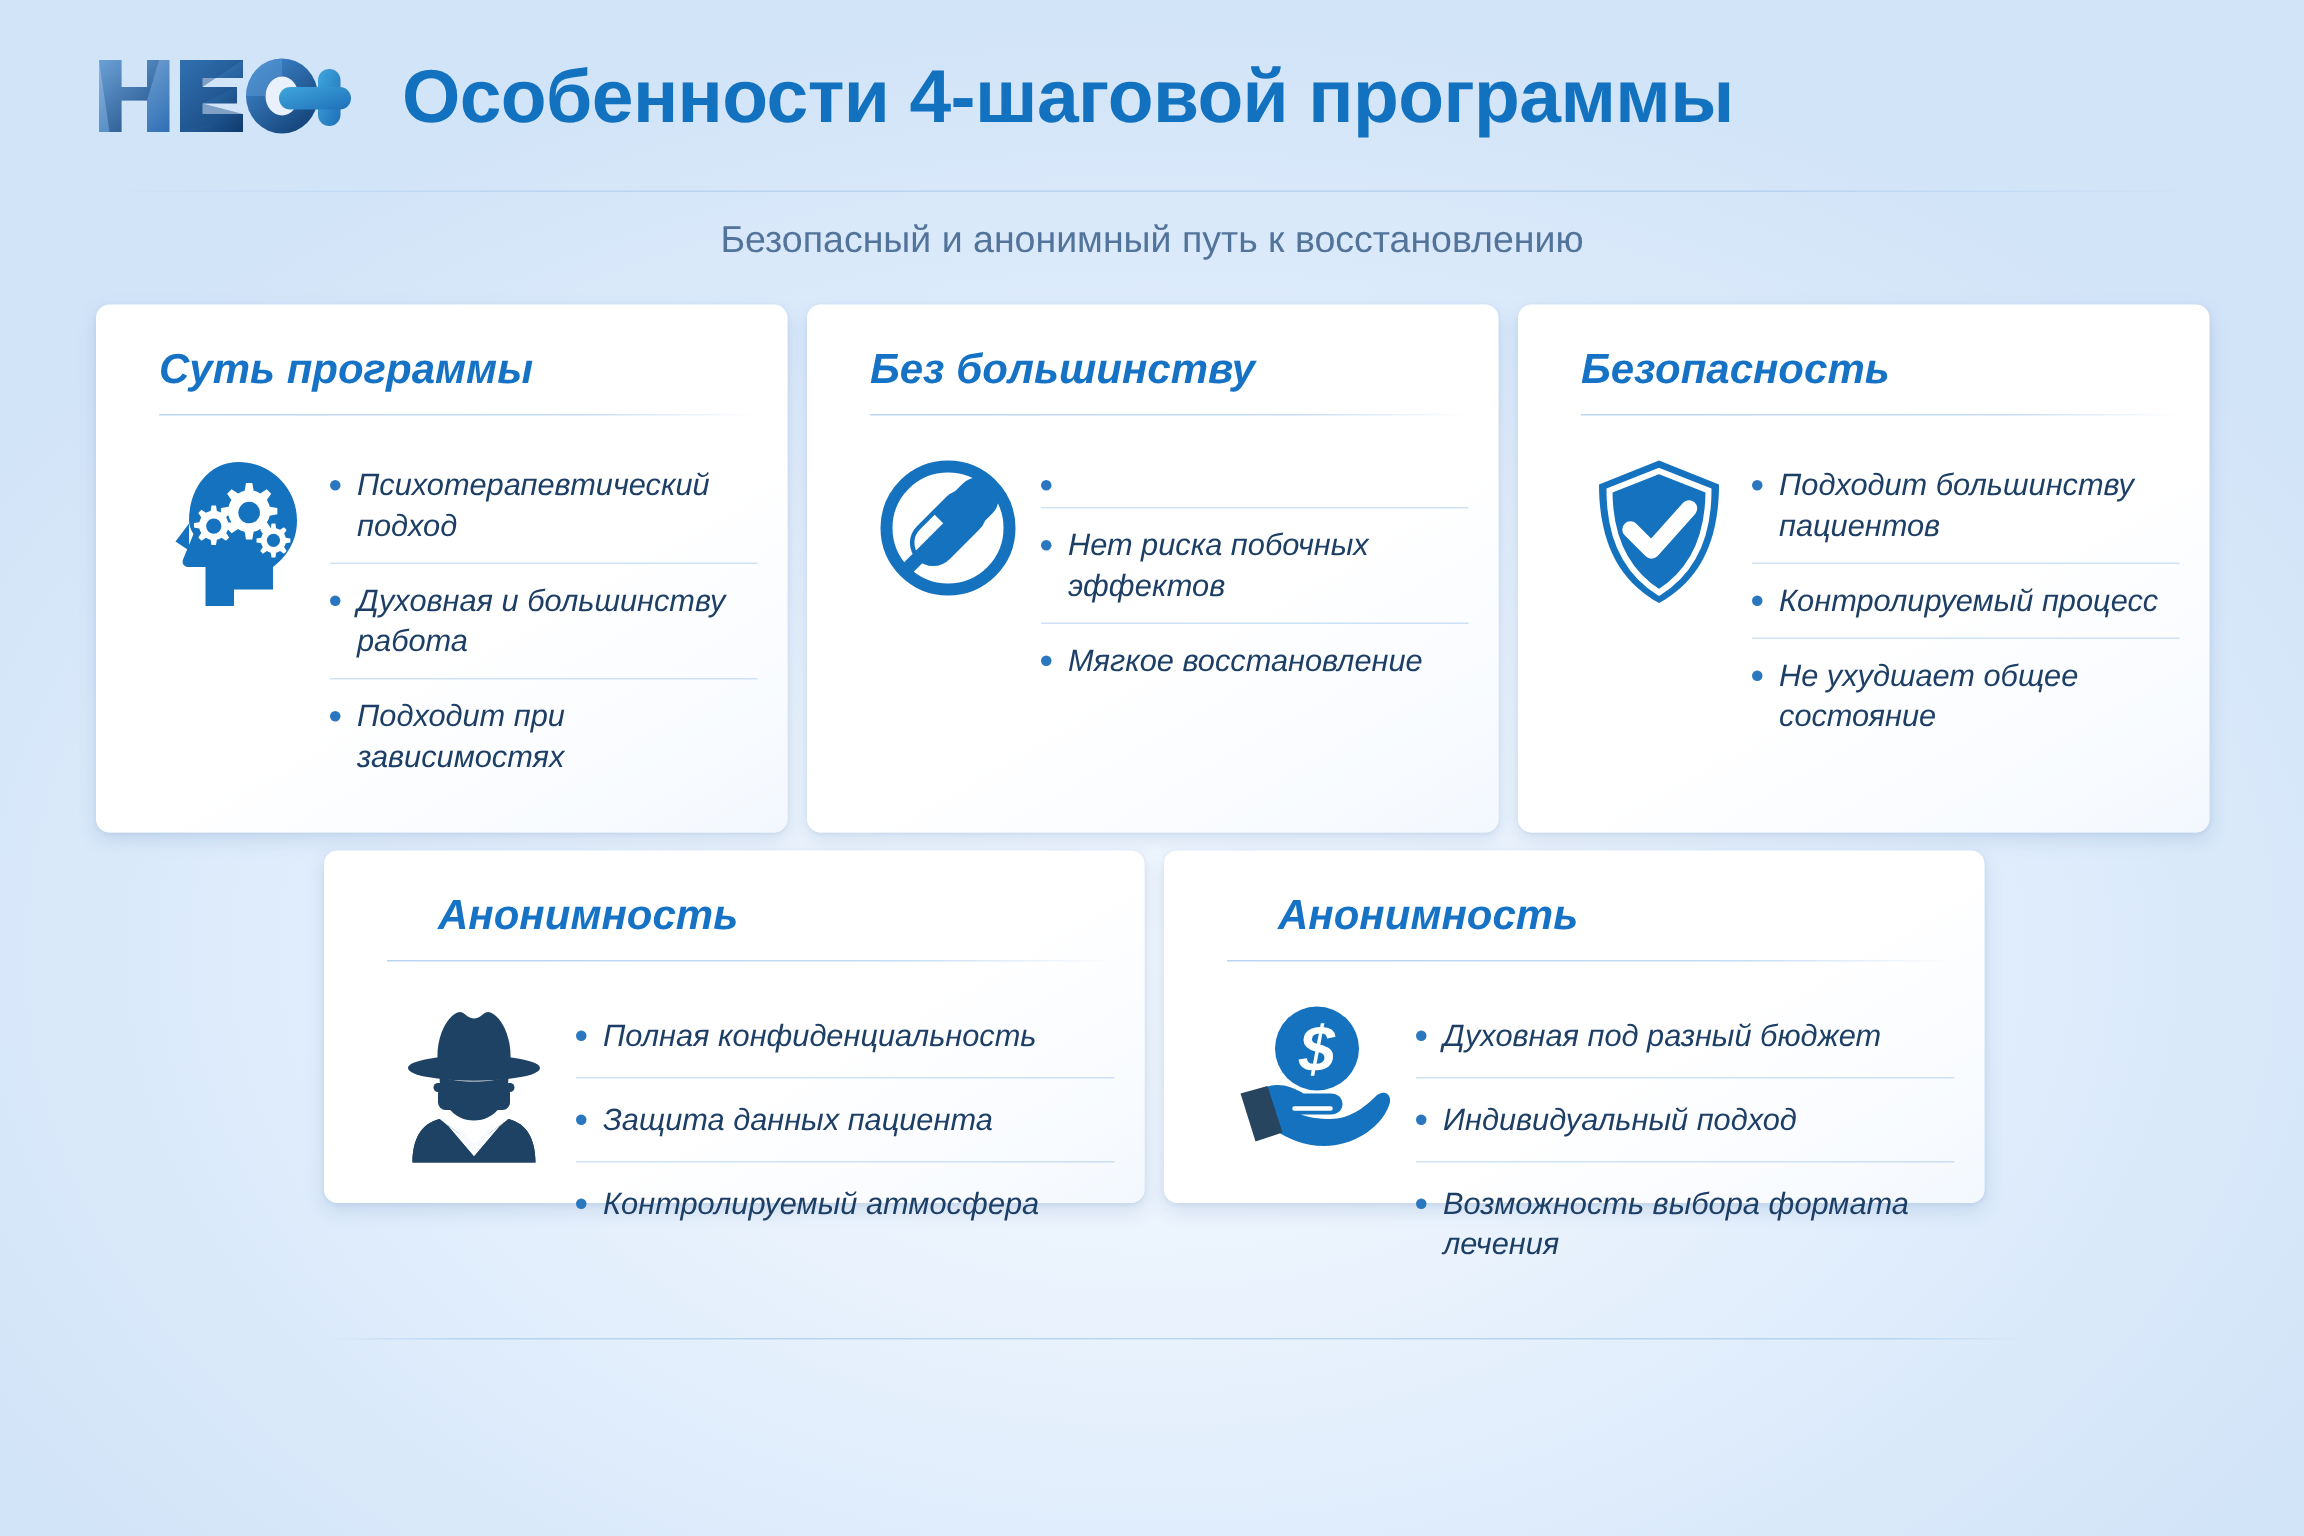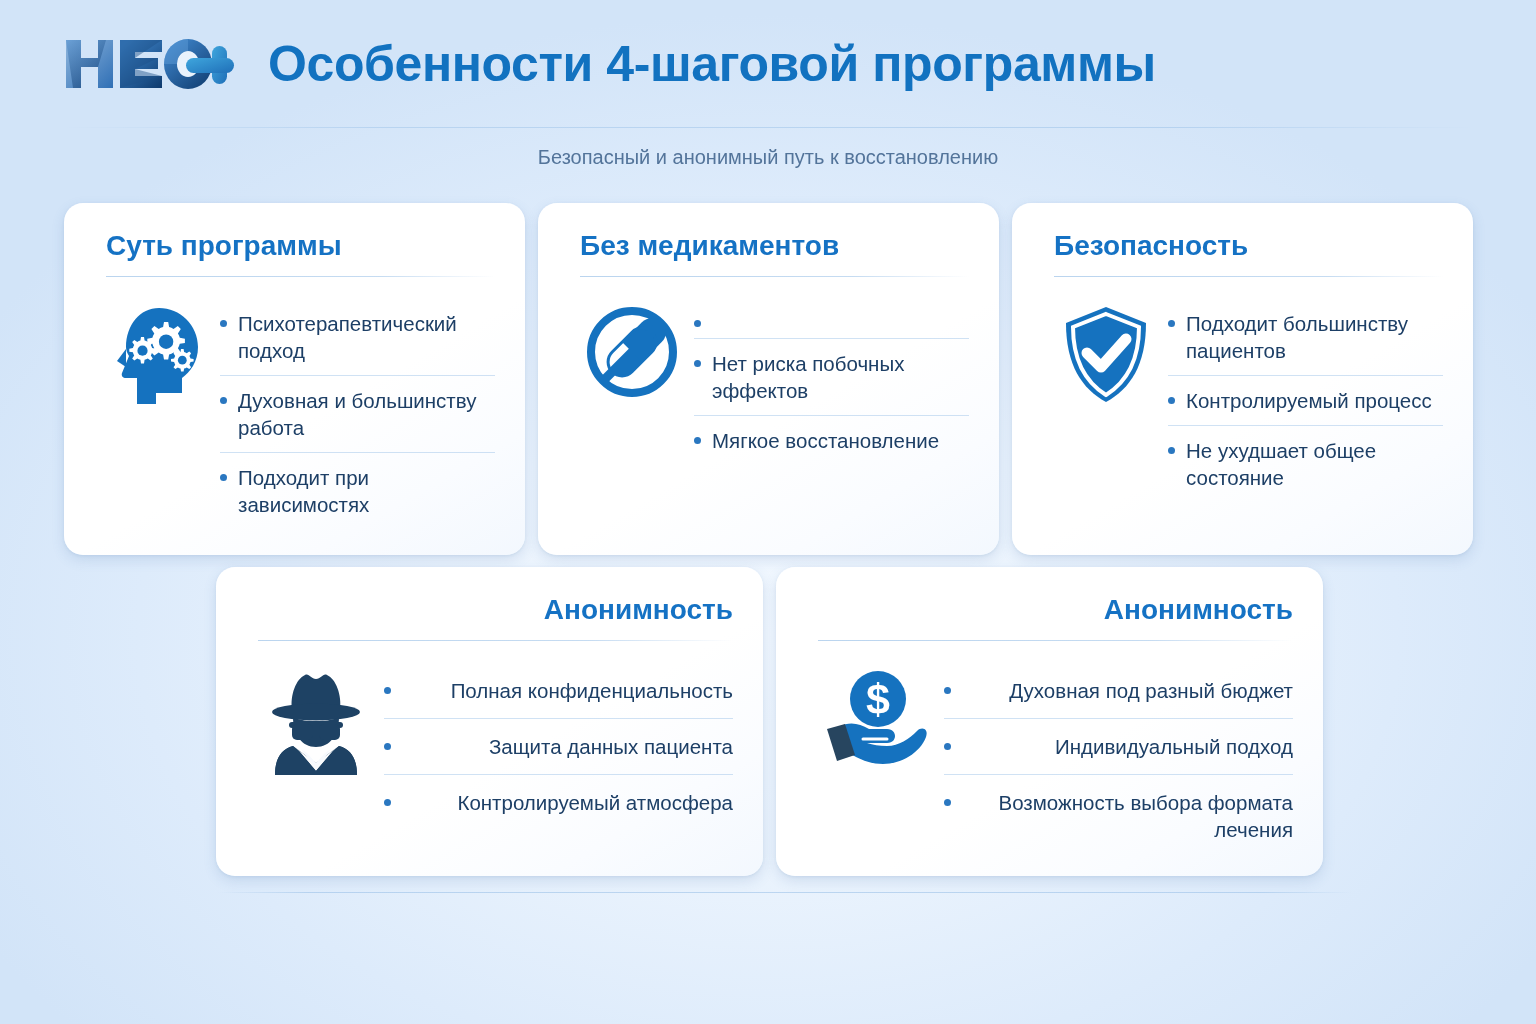--- a/index.html
+++ b/index.html
@@ -59,21 +59,21 @@
     width: 1412px;
     height: 1px;
     background: linear-gradient(to right, rgba(150,190,230,0.0) 0%, rgba(150,190,230,0.45) 22%, rgba(150,190,230,0.5) 78%, rgba(150,190,230,0.0) 100%);
   }
 
   .subtitle {
     position: absolute;
     left: 0; top: 146px;
     width: 1536px;
     text-align: center;
-    font-size: 20px;
+    font-size: 25px;
     color: #53749a;
     font-weight: 400;
   }
 
   
   .row {
     position: absolute;
     display: flex;
   }
   .row-top {
@@ -84,28 +84,29 @@
   }
   .row-bottom {
     left: 216px;
     top: 567px;
     width: 1108px;
     gap: 13px;
   }
 
   .card {
     background: linear-gradient(150deg, #ffffff 0%, #ffffff 58%, #fafcff 80%, #f3f8fe 100%);
-    border-radius: 19px;
+    border-radius: 9px;
     box-shadow: 0 5px 13px rgba(70,115,165,0.16), 0 1px 3px rgba(70,115,165,0.10);
-    padding: 28px 30px 22px 42px;
+    padding: 28px 20px 22px 42px;
     display: flex;
     flex-direction: column;
+    font-style: italic;
   }
   .card-top { width: 461px; height: 352px; }
-  .card-bot { width: 547px; height: 309px; text-align: right; }
+  .card-bot { width: 547px; height: 235px; }
 
   .card-title {
     font-size: 28px;
     font-weight: 700;
     color: #1572c4;
     line-height: 1.1;
     margin-bottom: 14px;
     white-space: nowrap;
   }
   .card-bot .card-title { margin-left: 34px; }
@@ -265,21 +266,21 @@
           </div>
           <div class="bullet-item">
             <span class="dot"></span>
             <span class="bullet-text">Подходит при зависимостях</span>
           </div>
         </div>
       </div>
     </div>
 
     <div class="card card-top">
-      <div class="card-title">Без медикаментов</div>
+      <div class="card-title">Без большинству</div>
       <div class="card-rule"></div>
       <div class="card-body">
         <div class="icon-wrap">
           <svg width="94" height="94" viewBox="0 0 94 94">
             <circle cx="47" cy="47" r="41" fill="none" stroke="#1572bf" stroke-width="8"></circle>
             <g transform="rotate(-45 47 47)">
               <rect x="19" y="33" width="56" height="28" rx="14" fill="#1572bf"></rect>
               <path d="M47 33 L75 33 A14 14 0 0 1 75 61 L47 61 Z" fill="#1572bf"></path>
               <path d="M19 47 A14 14 0 0 1 33 33 L47 33 L47 47 Z" fill="#ffffff"></path>
               <path d="M19 47 L47 47 L47 61 L33 61 A14 14 0 0 1 19 47 Z" fill="#1572bf"></path>

